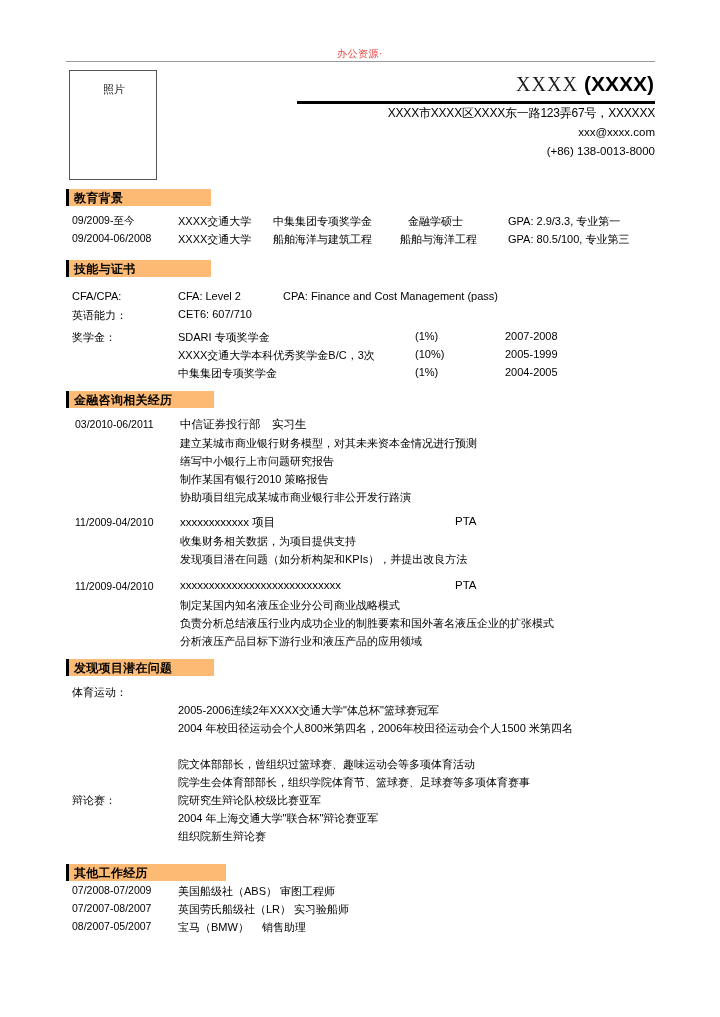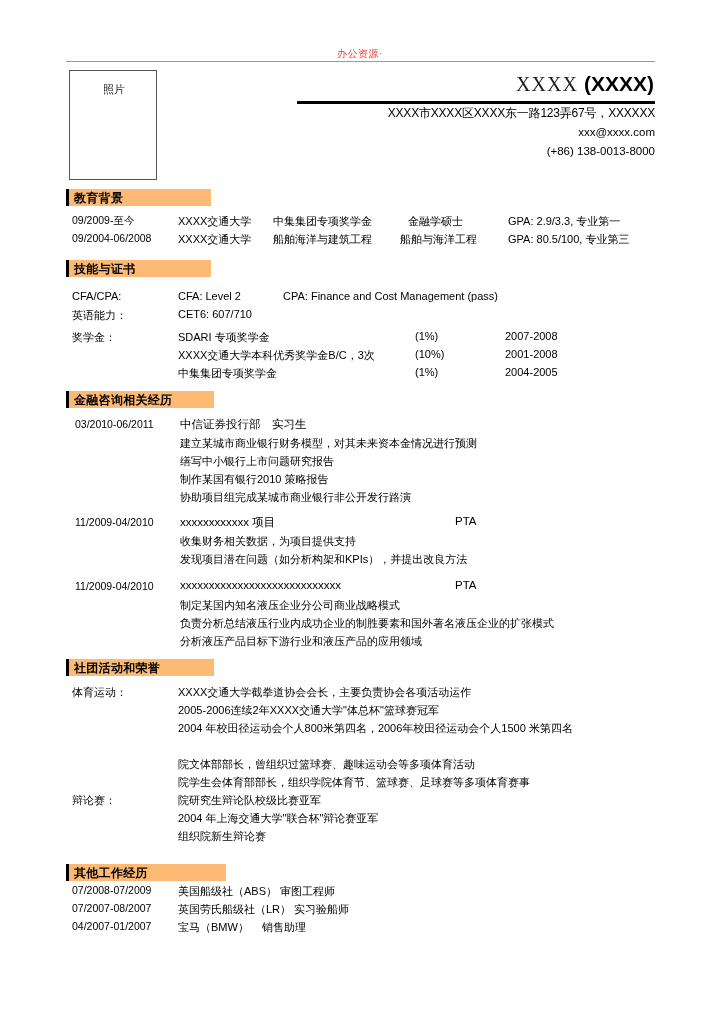--- a/index.html
+++ b/index.html
@@ -217,21 +217,21 @@
   <div class="c-col" style="top:330px;left:72px;">奖学金：</div>
 
   <div>
     <div class="c-col" style="top:330px;left:178px;">SDARI 专项奖学金</div>
     <div class="c-col" style="top:330px;left:415px;">(1%)</div>
     <div class="c-col" style="top:330px;left:505px;">2007-2008</div>
   </div>
   <div>
     <div class="c-col" style="top:348px;left:178px;">XXXX交通大学本科优秀奖学金B/C，3次</div>
     <div class="c-col" style="top:348px;left:415px;">(10%)</div>
-    <div class="c-col" style="top:348px;left:505px;">2001-2008</div>
+    <div class="c-col" style="top:348px;left:505px;">2005-1999</div>
   </div>
   <div>
     <div class="c-col" style="top:366px;left:178px;">中集集团专项奖学金</div>
     <div class="c-col" style="top:366px;left:415px;">(1%)</div>
     <div class="c-col" style="top:366px;left:505px;">2004-2005</div>
   </div>
 
   <div class="section-head" style="top:391px;width:148px;">
     <div class="bar"></div>
     <div class="txt">金融咨询相关经历</div>
@@ -259,25 +259,24 @@
     <div class="c-date" style="top:580px;left:75px;">11/2009-04/2010</div>
     <div class="c-col b" style="top:579px;left:180px;font-size:11.5px;">xxxxxxxxxxxxxxxxxxxxxxxxxxxx</div>
     <div class="c-col b" style="top:579px;left:455px;font-size:11.5px;">PTA</div>
     <div class="bullet-line" style="top:598px;left:180px;">制定某国内知名液压企业分公司商业战略模式</div>
     <div class="bullet-line" style="top:616px;left:180px;">负责分析总结液压行业内成功企业的制胜要素和国外著名液压企业的扩张模式</div>
     <div class="bullet-line" style="top:634px;left:180px;">分析液压产品目标下游行业和液压产品的应用领域</div>
   </div>
 
   <div class="section-head" style="top:659px;width:148px;">
     <div class="bar"></div>
-    <div class="txt">社团活动和荣誉</div>
+    <div class="txt">发现项目潜在问题</div>
   </div>
 
   <div class="c-col" style="top:685px;left:72px;">体育运动：</div>
-  <div class="bullet-line" style="top:685px;left:178px;">XXXX交通大学截拳道协会会长，主要负责协会各项活动运作</div>
   <div class="bullet-line" style="top:703px;left:178px;">2005-2006连续2年XXXX交通大学"体总杯"篮球赛冠军</div>
   <div class="bullet-line" style="top:721px;left:178px;">2004 年校田径运动会个人800米第四名，2006年校田径运动会个人1500 米第四名</div>
   <div class="bullet-line" style="top:757px;left:178px;">院文体部部长，曾组织过篮球赛、趣味运动会等多项体育活动</div>
   <div class="bullet-line" style="top:775px;left:178px;">院学生会体育部部长，组织学院体育节、篮球赛、足球赛等多项体育赛事</div>
 
   <div class="c-col" style="top:793px;left:72px;">辩论赛：</div>
   <div class="bullet-line" style="top:793px;left:178px;">院研究生辩论队校级比赛亚军</div>
   <div class="bullet-line" style="top:811px;left:178px;">2004 年上海交通大学"联合杯"辩论赛亚军</div>
   <div class="bullet-line" style="top:829px;left:178px;">组织院新生辩论赛</div>
 
@@ -290,18 +289,18 @@
     <div class="c-date" style="top:884px;left:72px;">07/2008-07/2009</div>
     <div class="c-col" style="top:884px;left:178px;">美国船级社（ABS）</div>
     <div class="c-col" style="top:884px;left:280px;">审图工程师</div>
   </div>
   <div>
     <div class="c-date" style="top:902px;left:72px;">07/2007-08/2007</div>
     <div class="c-col" style="top:902px;left:178px;">英国劳氏船级社（LR）</div>
     <div class="c-col" style="top:902px;left:294px;">实习验船师</div>
   </div>
   <div>
-    <div class="c-date" style="top:920px;left:72px;">04/2007-01/2007</div>
+    <div class="c-date" style="top:920px;left:72px;">08/2007-05/2007</div>
     <div class="c-col" style="top:920px;left:178px;">宝马（BMW）</div>
     <div class="c-col" style="top:920px;left:262px;">销售助理</div>
   </div>
 
 </div>
 
 </body></html>

